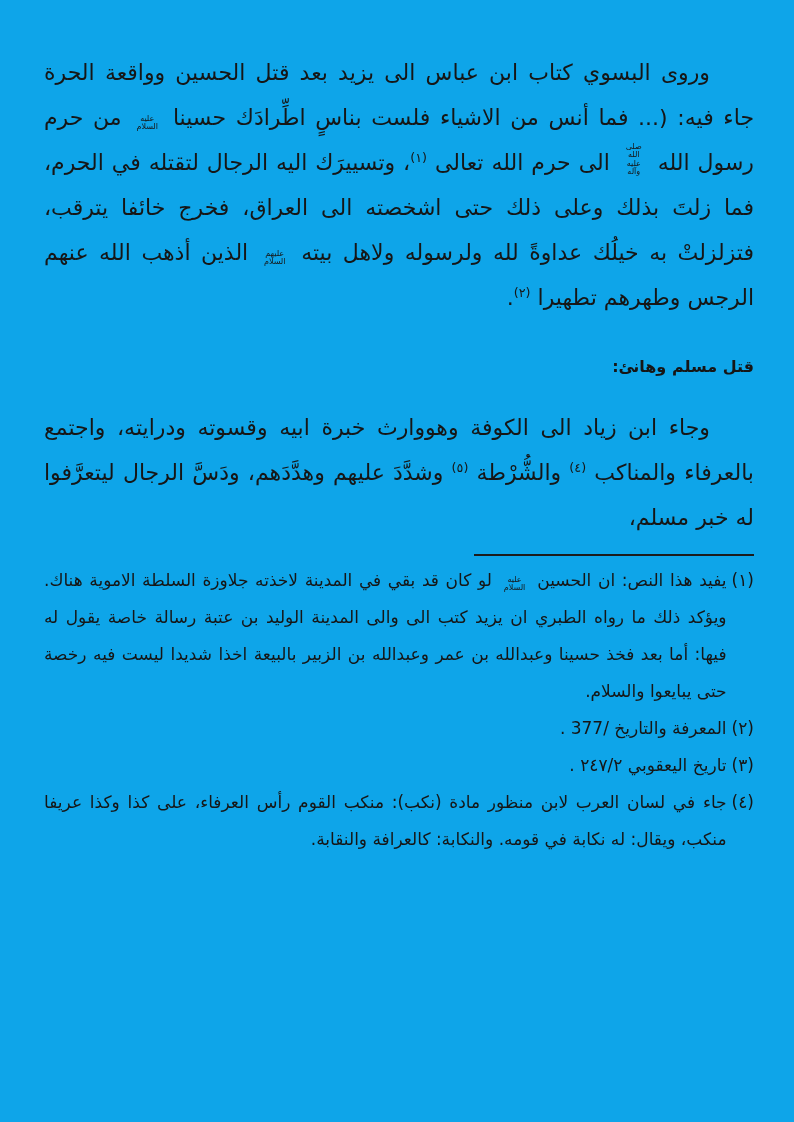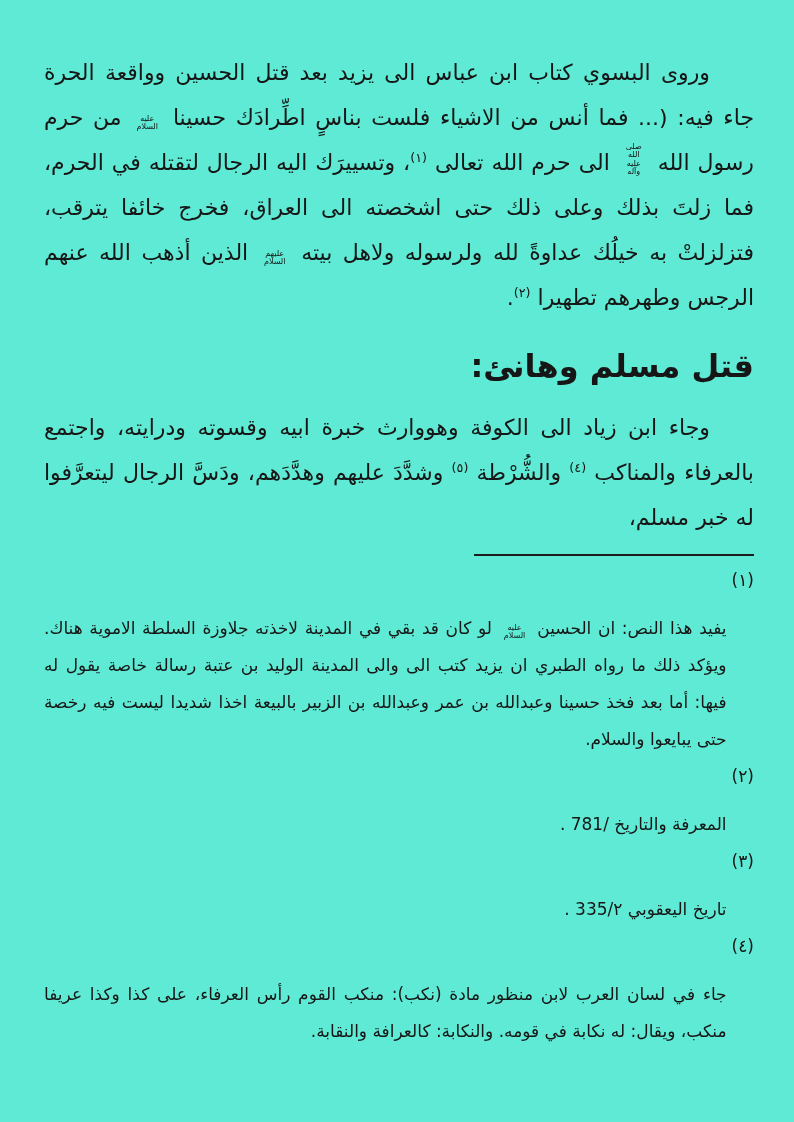--- a/index.html
+++ b/index.html
@@ -13,35 +13,35 @@
     overflow: hidden;
     font-family: "DejaVu Sans", sans-serif;
     color: #161616;
   }
   .page {
     box-sizing: border-box;
     width: 794px;
     height: 1122px;
     padding: 50px 40px 0 44px;
     direction: rtl;
-    background: #5eead4;
+    background: #0ea5e9;
   }
   .body-text {
     font-size: 22px;
     line-height: 45px;
     text-align: justify;
   }
   .para {
     margin: 0 0 8px 0;
   }
   .para.indent {
     text-indent: 44px;
   }
   .section-heading {
-    font-size: 32px;
+    font-size: 16px;
     font-weight: bold;
     text-align: right;
     margin: 24px 0 16px 0;
     letter-spacing: 0.5px;
   }
   sup.fnref {
     font-size: 0.58em;
     vertical-align: super;
     line-height: 0;
   }
@@ -72,21 +72,20 @@
     align-items: flex-start;
   }
   .fn-marker {
     flex: 0 0 auto;
     white-space: nowrap;
     padding-left: 5px;
   }
   .fn-text {
     flex: 1 1 auto;
     text-align: justify;
-    margin-top: 48px;
   }
 </style>
 </head>
 <body>
 
 <div class="page">
 
   <main class="body-text">
 
     <p class="para indent">وروى البسوي كتاب ابن عباس الى يزيد بعد قتل الحسين وواقعة الحرة جاء فيه: (... فما أنس من الاشياء فلست بناسٍ اطِّرادَك حسينا <span class="hon">عليه السلام</span> من حرم رسول الله <span class="hon">صلى الله عليه وآله</span> الى حرم الله تعالى <sup class="fnref">(١)</sup>، وتسييرَك اليه الرجال لتقتله في الحرم، فما زلتَ بذلك وعلى ذلك حتى اشخصته الى العراق، فخرج خائفا يترقب، فتزلزلتْ به خيلُك عداوةً لله ولرسوله ولاهل بيته <span class="hon">عليهم السلام</span> الذين أذهب الله عنهم الرجس وطهرهم تطهيرا <sup class="fnref">(٢)</sup>.</p>
@@ -103,26 +102,26 @@
 
     <div class="fn-rule"></div>
 
     <div class="fn">
       <span class="fn-marker">(١)</span>
       <span class="fn-text">يفيد هذا النص: ان الحسين <span class="hon">عليه السلام</span> لو كان قد بقي في المدينة لاخذته جلاوزة السلطة الاموية هناك. ويؤكد ذلك ما رواه الطبري ان يزيد كتب الى والى المدينة الوليد بن عتبة رسالة خاصة يقول له فيها: أما بعد فخذ حسينا وعبدالله بن عمر وعبدالله بن الزبير بالبيعة اخذا شديدا ليست فيه رخصة حتى يبايعوا والسلام.</span>
     </div>
 
     <div class="fn">
       <span class="fn-marker">(٢)</span>
-      <span class="fn-text">المعرفة والتاريخ /781 .</span>
+      <span class="fn-text">المعرفة والتاريخ /377 .</span>
     </div>
 
     <div class="fn">
       <span class="fn-marker">(٣)</span>
-      <span class="fn-text">تاريخ اليعقوبي 335/٢ .</span>
+      <span class="fn-text">تاريخ اليعقوبي ٢٤٧/٢ .</span>
     </div>
 
     <div class="fn">
       <span class="fn-marker">(٤)</span>
       <span class="fn-text">جاء في لسان العرب لابن منظور مادة (نكب): منكب القوم رأس العرفاء، على كذا وكذا عريفا منكب، ويقال: له نكابة في قومه. والنكابة: كالعرافة والنقابة.</span>
     </div>
 
   </footer>
 
 </div>

